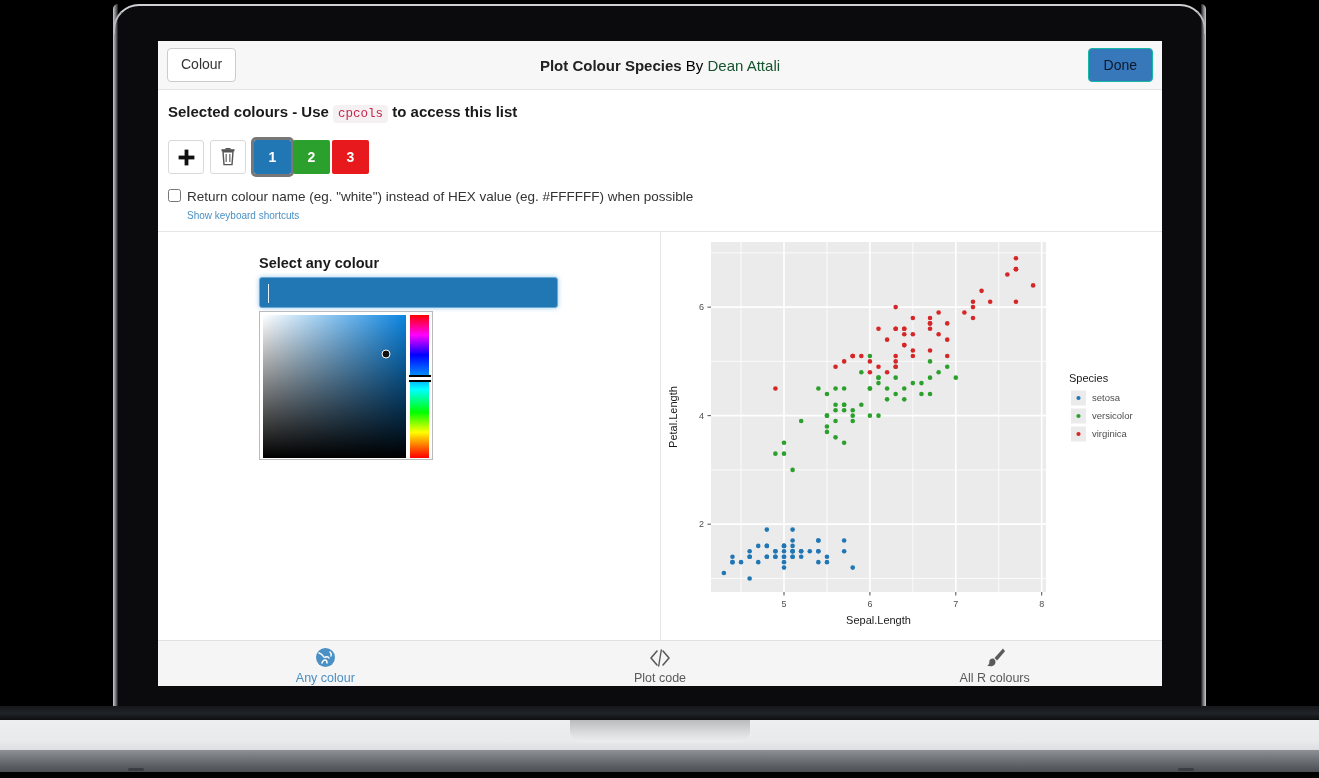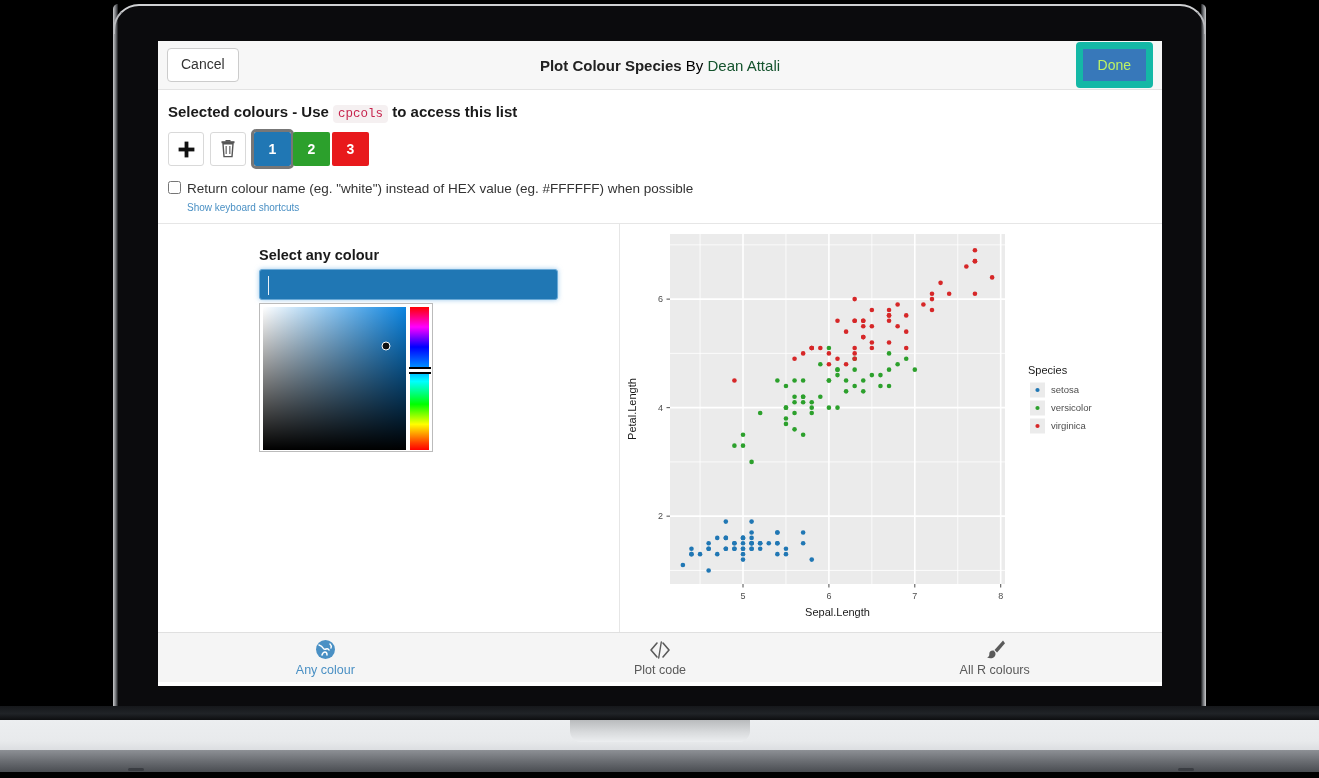--- a/index.html
+++ b/index.html
@@ -74,28 +74,28 @@
     padding: 6px 13px; font-size: 14px; color: #333; cursor: pointer;
     line-height: 1.4;
   }
   .gadget-title {
     position: absolute; left: 0; right: 0; text-align: center;
     font-size: 15px; font-weight: bold; color: #222; pointer-events: none;
   }
   .gadget-title .by { font-weight: normal; color: #000000; }
   .gadget-title .author { font-weight: normal; color: #14532d; }
   .btn-done {
-    margin-left: auto; background: #3778ba; border: 7px solid #14b8a6;
-    border-radius: 4px; color: #bef264; font-size: 14px; padding: 7px 15px;
+    margin-left: auto; background: #3778ba; border: 1px solid #14b8a6;
+    border-radius: 4px; color: #0f172a; font-size: 14px; padding: 7px 15px;
     cursor: pointer; line-height: 1.3;
   }
 
   
   .sel-block { padding: 13px 10px 8px 10px; border-bottom: 1px solid #e6e6e6; }
-  .sel-heading { font-size: 15px; font-weight: bold; color: #1a1a1a; margin-bottom: 11px; }
+  .sel-heading { font-size: 15px; font-weight: bold; color: #1a1a1a; margin-bottom: 19px; }
   .code-chip {
     font-family: "Liberation Mono", monospace; font-size: 12.5px;
     background: #f5f0f1; color: #c7254e; padding: 2px 5px; border-radius: 4px;
     font-weight: normal;
   }
   .swatch-row { display: flex; align-items: center; gap: 6px; }
   .tool-btn {
     width: 36px; height: 34px; background: #fff; border: 1px solid #d9d9d9;
     border-radius: 3px; display: flex; align-items: center; justify-content: center;
     cursor: pointer;
@@ -112,21 +112,21 @@
   .optrow { display: flex; align-items: flex-start; gap: 6px; margin-top: 13px; }
   .optrow input[type=checkbox] { margin-top: 2px; width: 13px; height: 13px; }
   .optrow label { font-size: 13.5px; color: #333; }
   .shortcut-link {
     display: inline-block; margin-top: 3px; font-size: 10px;
     color: #4a90c4; text-decoration: none; cursor: pointer;
   }
 
   
   .body-split { display: flex; height: 408px; }
-  .left-pane { width: 462px; border-right: 1px solid #e6e6e6; position: relative; }
+  .left-pane { width: 503px; border-right: 1px solid #e6e6e6; position: relative; }
   .right-pane { flex: 1; position: relative; background: #fff; }
 
   .picker-title { position: absolute; left: 101px; top: 23px; font-size: 14.5px;
     font-weight: bold; color: #1a1a1a; }
   .picker-input {
     position: absolute; left: 101px; top: 45px; width: 299px; height: 31px;
     background: #2077b4; border: 1px solid #6aa9d6; border-radius: 3px;
     box-shadow: 0 0 5px rgba(80,160,220,.55);
   }
   .caret {
@@ -179,21 +179,21 @@
 <div id="stage">
 
   <div class="laptop-lid"></div>
   <div class="lid-edge-l"></div>
   <div class="lid-edge-r"></div>
   <div class="lid-top-arc"></div>
 
   <div class="screen">
 
     <div class="gadget-header">
-      <button class="btn-cancel">Cancel</button>
+      <button class="btn-cancel">Colour</button>
       <div class="gadget-title">
         <span>Plot Colour Species</span>
         <span class="by">By</span>
         <span class="author">Dean Attali</span>
       </div>
       <button class="btn-done">Done</button>
     </div>
 
     <div class="sel-block">
       <div class="sel-heading">

